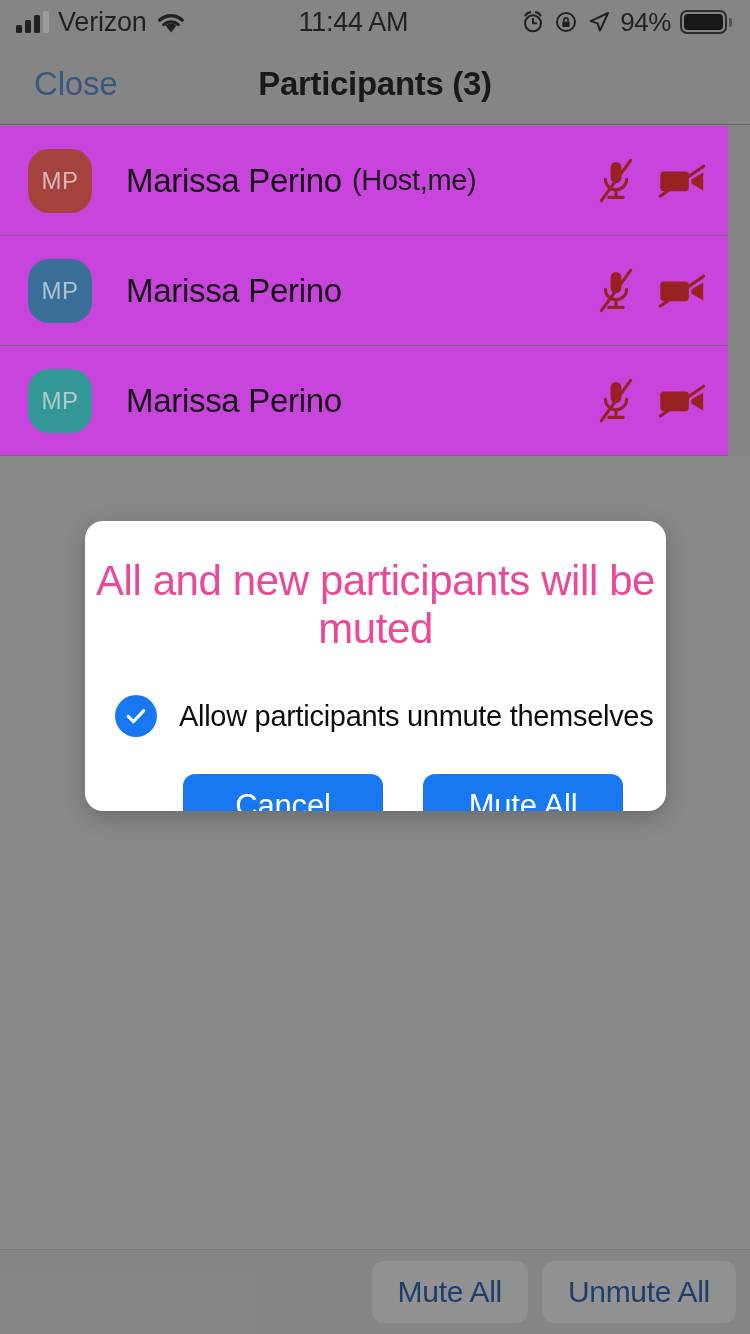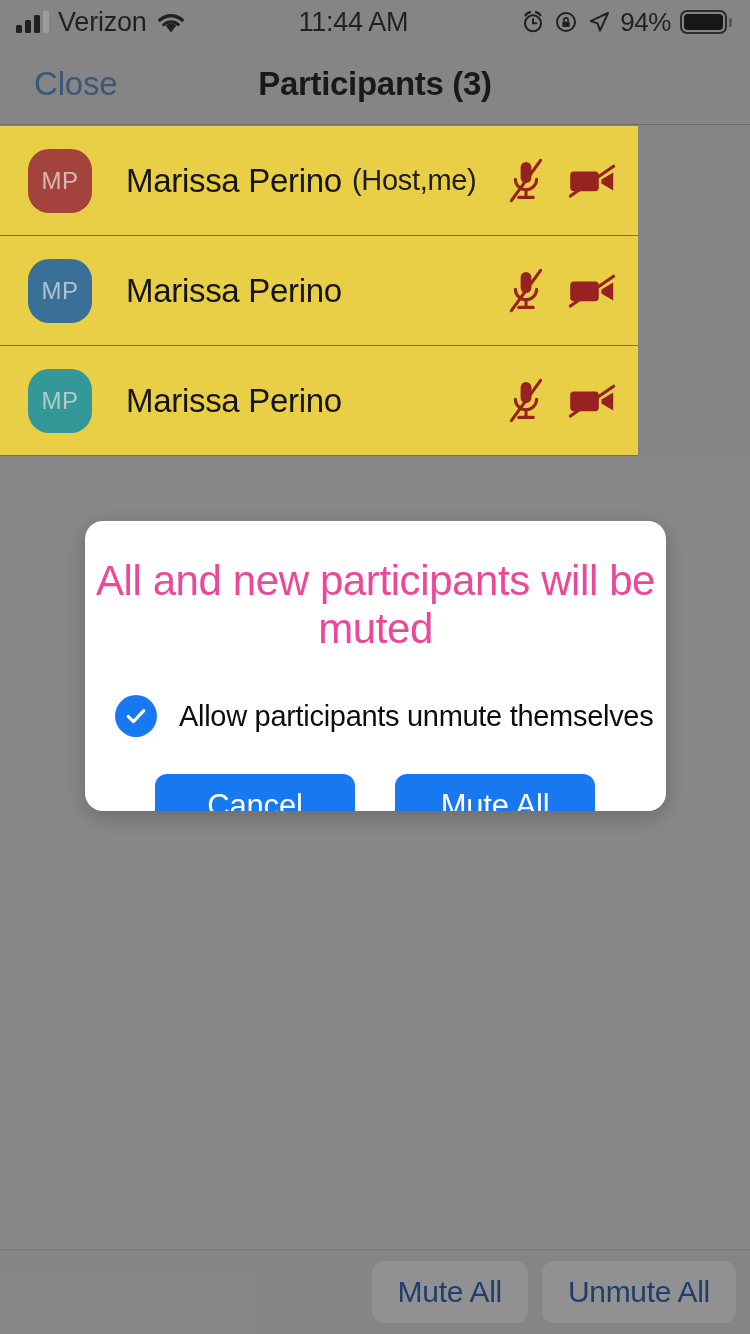--- a/index.html
+++ b/index.html
@@ -63,22 +63,22 @@
     font-size:33px; color:#3a5b86; letter-spacing:-0.2px;
     background:none; border:none; font-family:inherit; cursor:pointer;
   }
   #nav-title {
     width:100%; text-align:center;
     font-size:33px; font-weight:700; color:#161616; letter-spacing:-0.3px;
   }
 
   
   #participant-list {
-    position:absolute; top:126px; left:0; width:638px;
-    background:#fde047;
+    position:absolute; top:126px; left:0; width:728px;
+    background:#d946ef;
   }
   .participant-row {
     position:relative; height:110px;
     display:flex; align-items:center;
     padding:0 22px 0 28px;
     border-bottom:1px solid #757575;
   }
   .avatar {
     width:64px; height:64px; border-radius:21px;
     display:flex; align-items:center; justify-content:center;
@@ -133,21 +133,21 @@
     background:#1878f0;
     display:flex; align-items:center; justify-content:center;
     flex:0 0 auto; cursor:pointer;
   }
   #allow-unmute-label {
     margin-left:22px;
     font-size:29px; color:#0d0d0d; letter-spacing:-0.3px;text-align:right;
   }
   #alert-actions {
     display:flex; gap:40px;
-    margin-top:37px; padding-left:70px;
+    margin-top:37px; padding-left:70px;margin-left:28px;
   }
   .alert-btn {
     width:200px; height:63px;
     background:#1878f0; color:#fff;
     border:none; border-radius:12px;
     font-family:inherit; font-size:31px; letter-spacing:-0.2px;
     cursor:pointer;
   }
 
   

